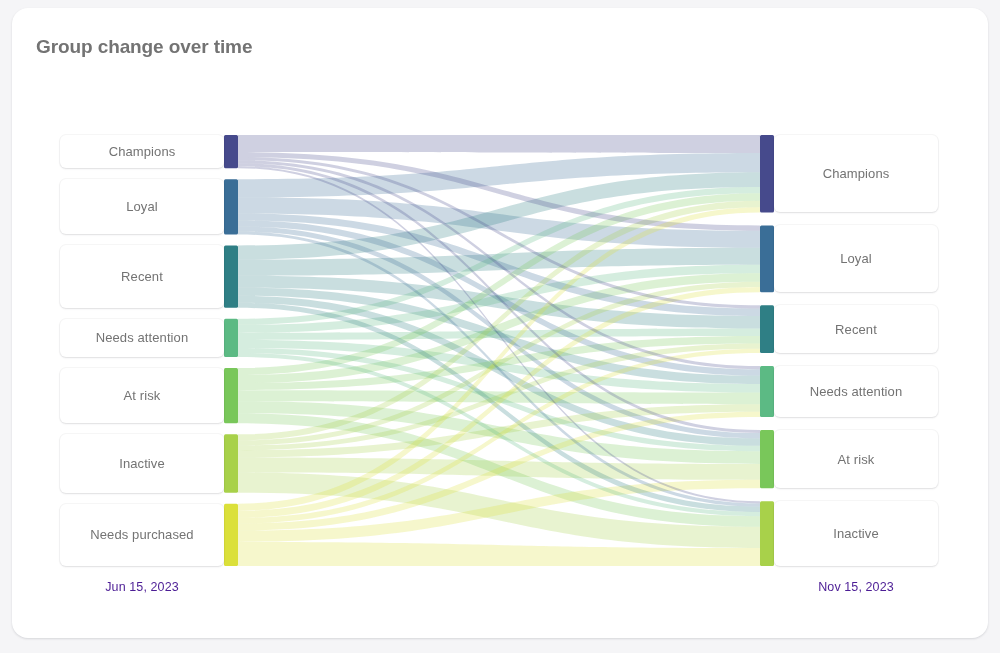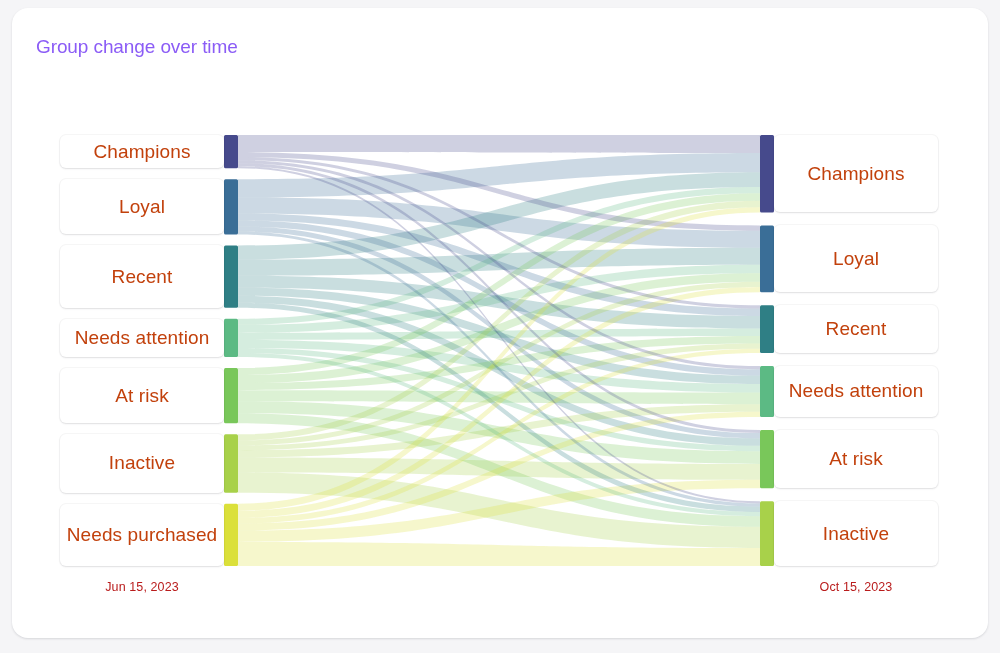--- a/index.html
+++ b/index.html
@@ -24,22 +24,22 @@
     background: #ffffff;
     border-radius: 16px;
     box-shadow: 0 1px 3px rgba(16,24,40,0.08), 0 1px 2px rgba(16,24,40,0.06);
     overflow: hidden;
   }
   .card-title {
     position: absolute;
     left: 24px;
     top: 28px;
     font-size: 19px;
-    font-weight: 400;
-    color: #8b5cf6;
+    font-weight: 700;
+    color: #737373;
     letter-spacing: -0.1px;
   }
   .chart-area {
     position: absolute;
     left: 0;
     top: 0;
     width: 976px;
     height: 630px;
   }
   svg.sankey {
@@ -54,29 +54,29 @@
     position: absolute;
     background: #ffffff;
     border-radius: 6px;
     box-shadow: 0 1px 2px rgba(16,24,40,0.10), 0 0 0 1px rgba(16,24,40,0.035);
     display: flex;
     align-items: center;
     justify-content: center;
     box-sizing: border-box;
   }
   .node-label-box span {
-    font-size: 19px;
-    color: #c2410c;
+    font-size: 13px;
+    color: #737373;
     white-space: nowrap;
     letter-spacing: 0.1px;
   }
   .axis-date {
     position: absolute;
     font-size: 12.5px;
-    color: #b91c1c;
+    color: #4c1d95;
     white-space: nowrap;
     letter-spacing: 0.1px;
   }
 </style>
 </head>
 <body>
 
 <div class="card">
 
   <div class="card-title">Group change over time</div>
@@ -181,16 +181,16 @@
         <div class="node-label-box" style="left: 762px; top: 421.939px; width: 164px; height: 58.3478px;">
           <span>At risk</span>
         </div>
         <div class="node-label-box" style="left: 762px; top: 493.287px; width: 164px; height: 64.713px;">
           <span>Inactive</span>
         </div>
       </div>
 
     <div class="axis-date" id="left-date" style="left:48px; top:572px; width:164px; text-align:center;">Jun 15, 2023</div>
 
-    <div class="axis-date" id="right-date" style="left:762px; top:572px; width:164px; text-align:center;">Oct 15, 2023</div>
+    <div class="axis-date" id="right-date" style="left:762px; top:572px; width:164px; text-align:center;">Nov 15, 2023</div>
   </div>
 
 </div>
 
 </body></html>

